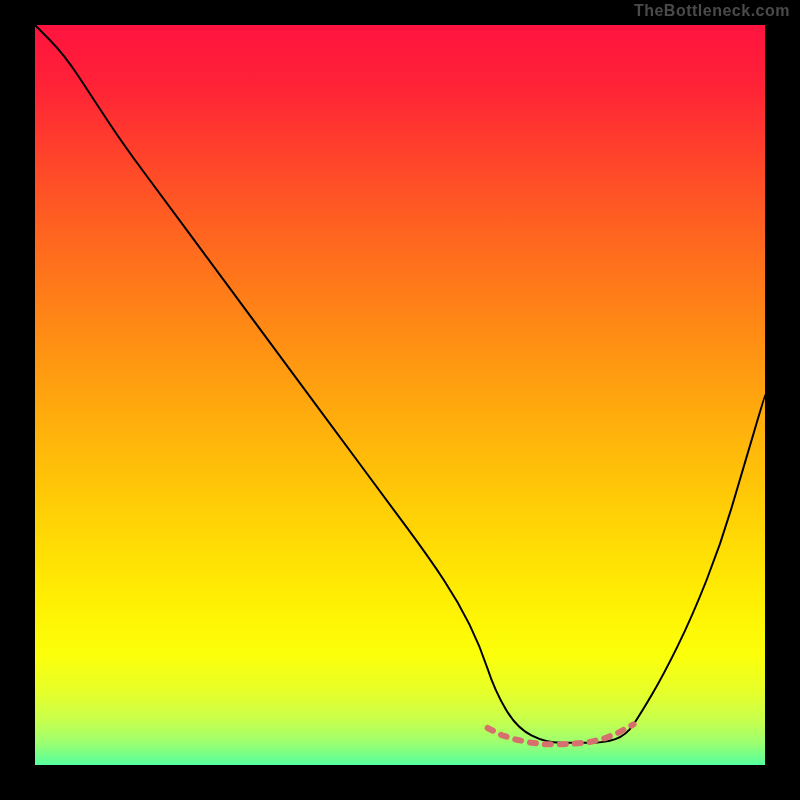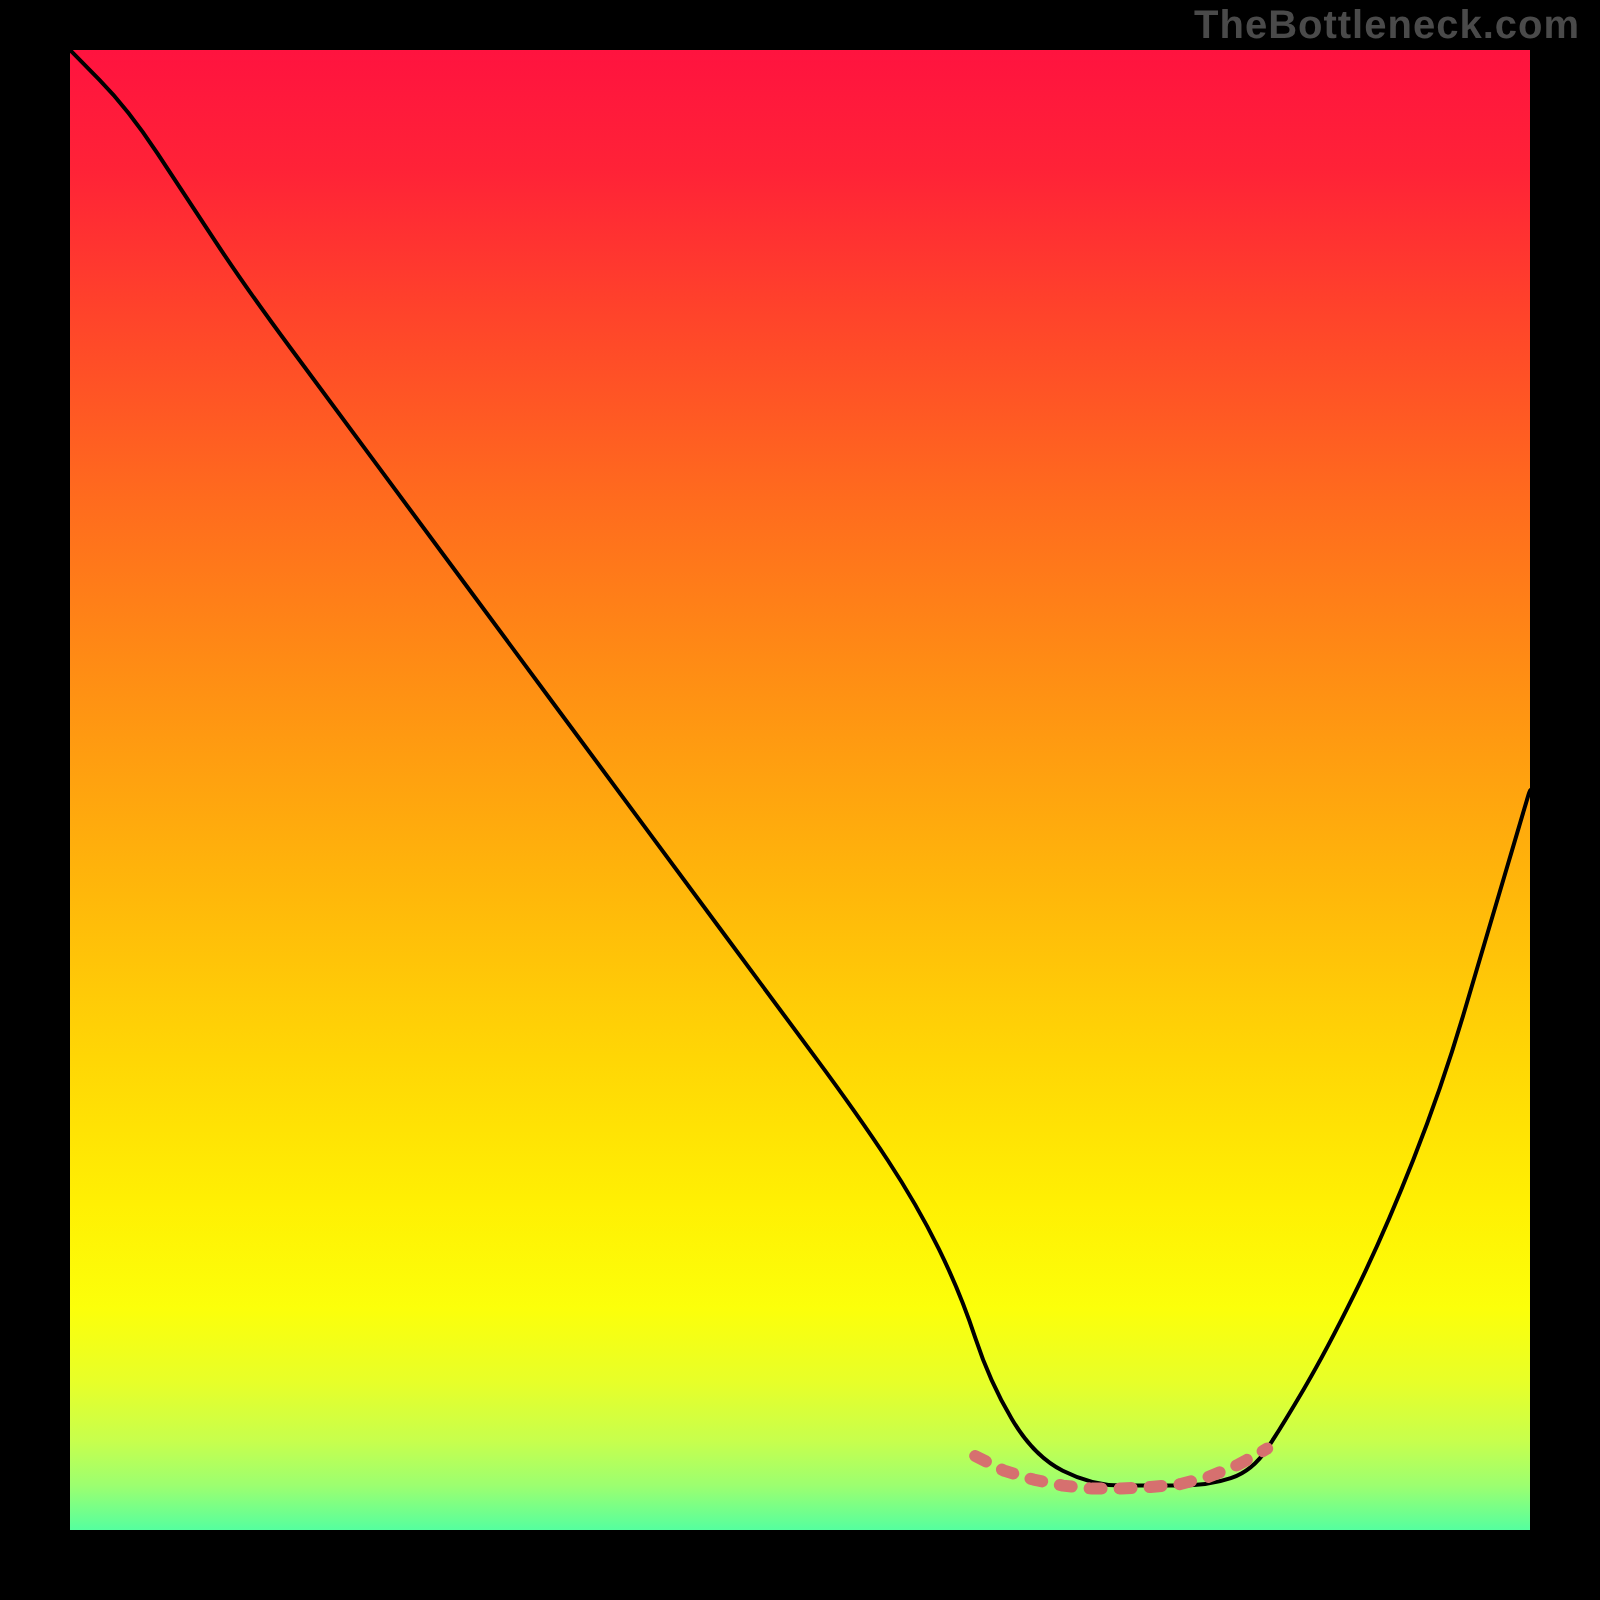--- a/index.html
+++ b/index.html
@@ -9,21 +9,21 @@
     height: 800px;
     background: #000000;
     overflow: hidden;
     font-family: Arial, Helvetica, sans-serif;
   }
   .watermark {
     position: absolute;
     top: 2px;
     right: 10px;
     color: #4a4a4a;
-    font-size: 20px;
+    font-size: 16px;
     font-weight: bold;
     letter-spacing: 0.5px;
     z-index: 10;
   }
   .plot-area {
     position: absolute;
     left: 35px;
     top: 25px;
     width: 730px;
     height: 740px;

